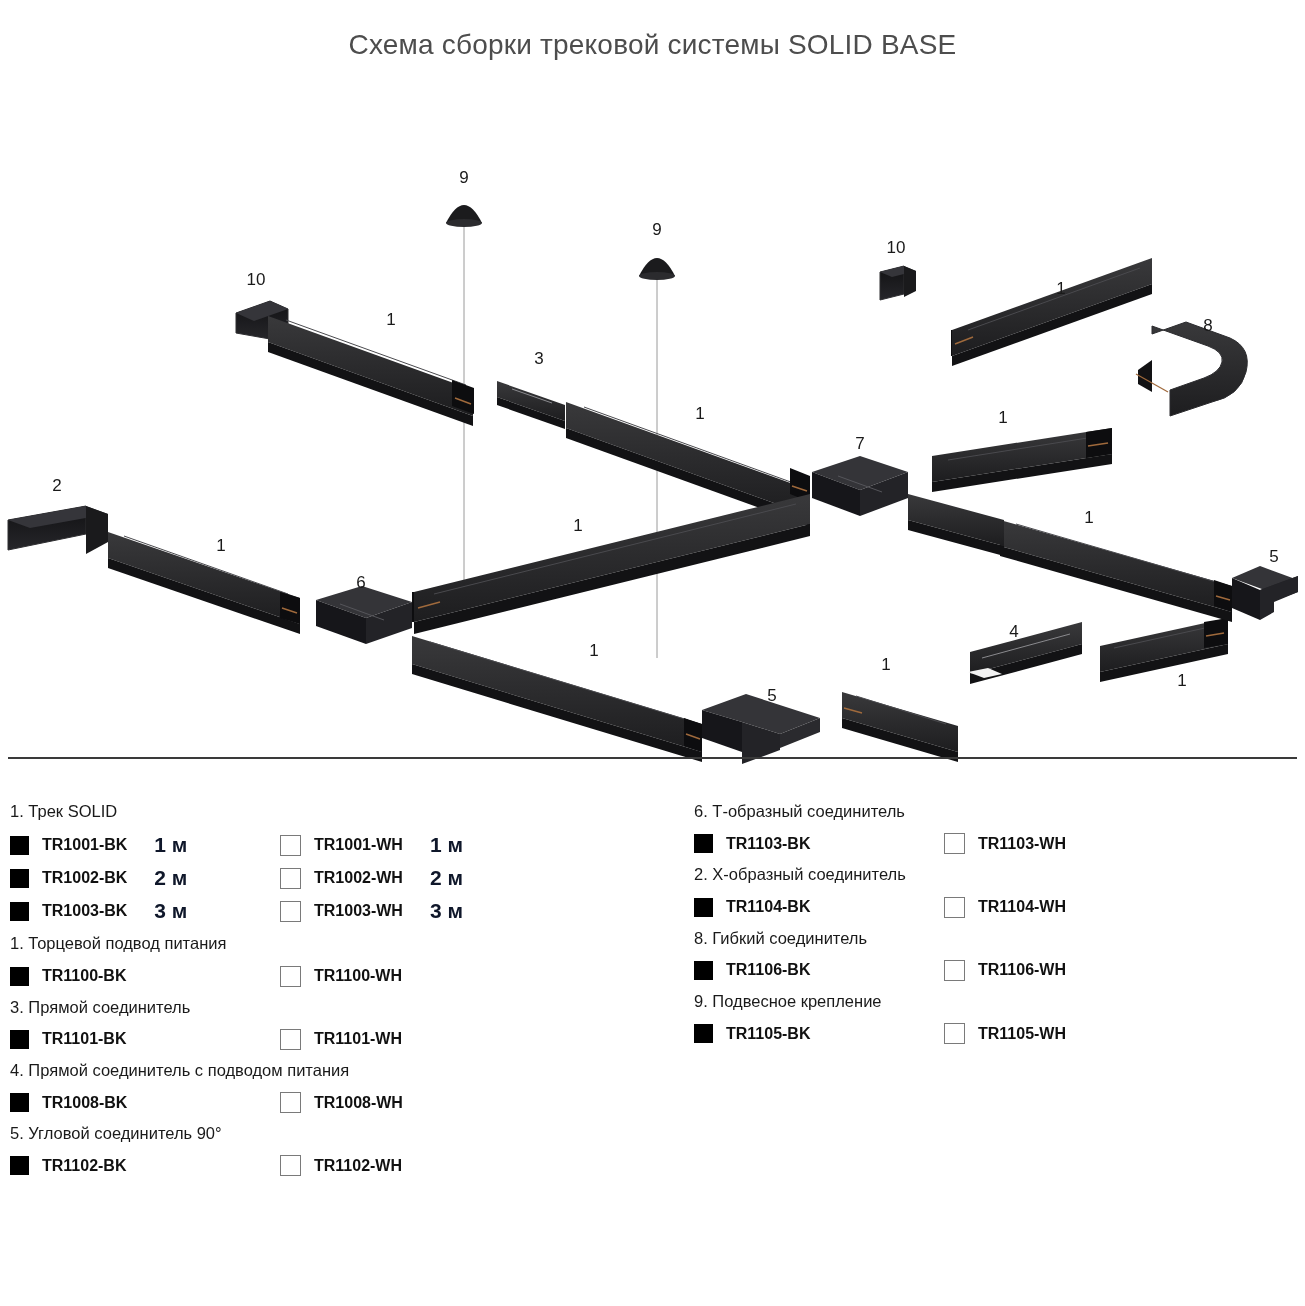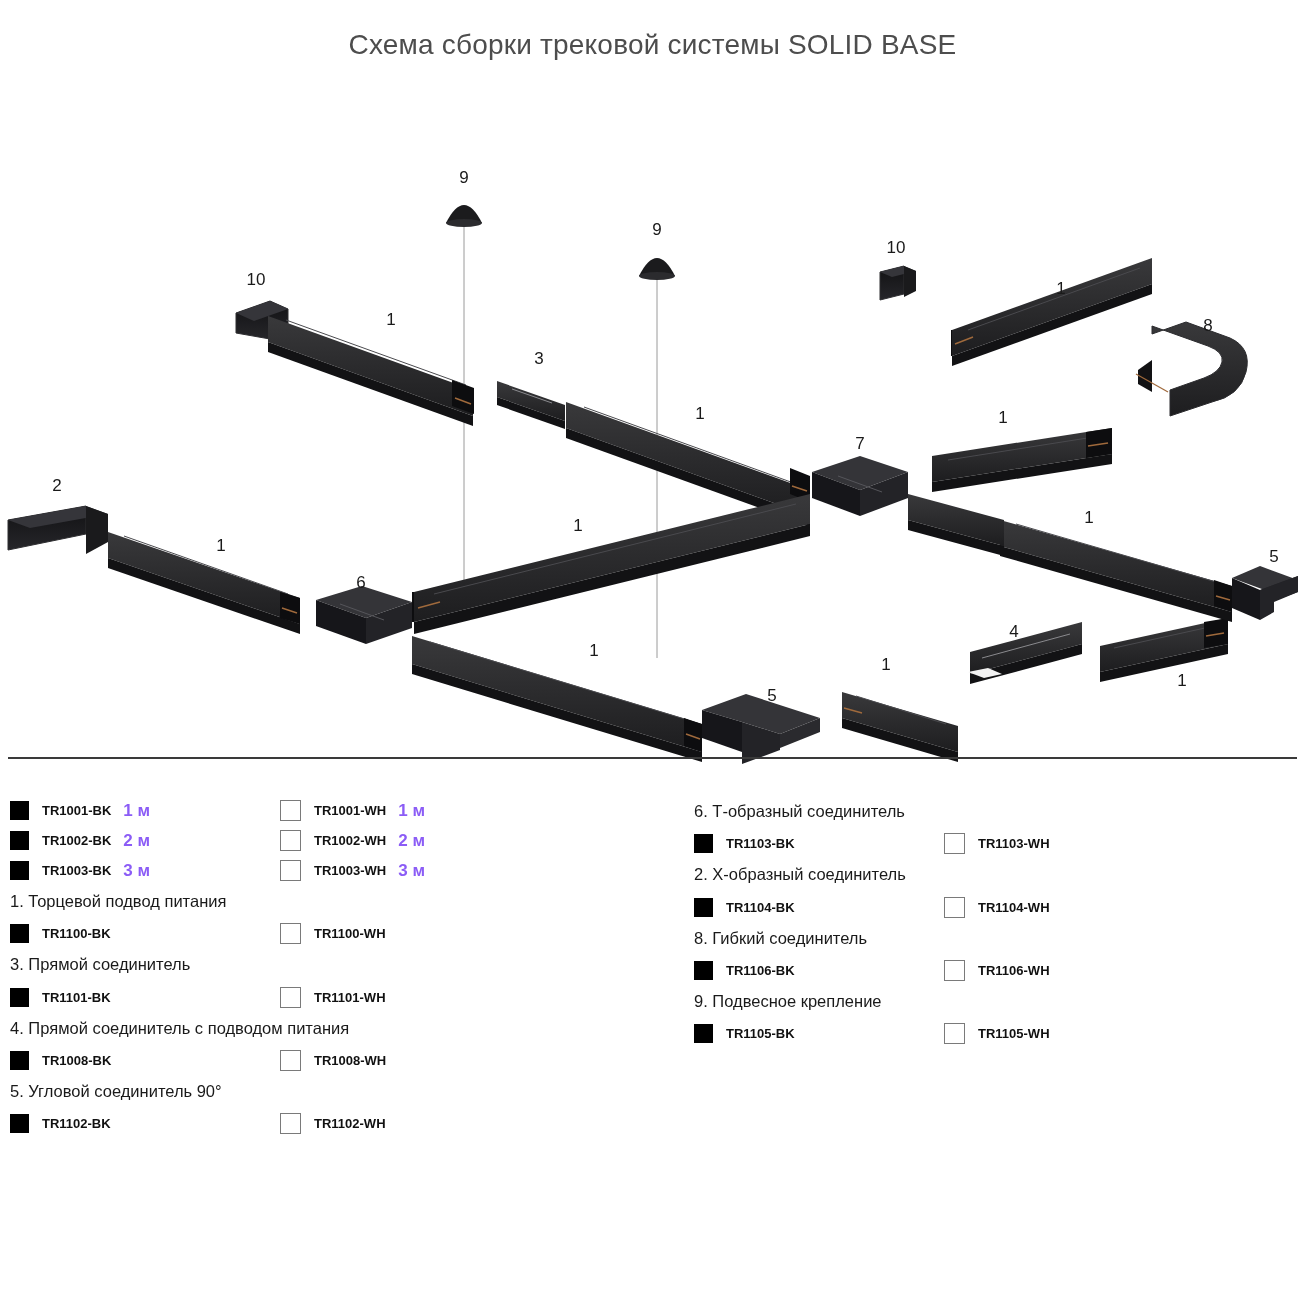--- a/index.html
+++ b/index.html
@@ -80,30 +80,30 @@
   .cell.narrow { min-width: 250px; }
   .sw {
     width: 19px;
     height: 19px;
     margin-right: 13px;
     flex: 0 0 auto;
   }
   .sw-bk { background: #000000; }
   .sw-wh { background: #ffffff; border: 1.4px solid #7a7a7a; }
   .code {
-    font-size: 13px;
+    font-size: 16px;
     font-weight: bold;
     color: #111111;
     white-space: nowrap;
   }
   .len {
-    font-size: 17px;
+    font-size: 21px;
     font-weight: bold;
-    color: #8b5cf6;
-    margin-left: 12px;
+    color: #0f172a;
+    margin-left: 27px;
     white-space: nowrap;
   }
   .sub {
     font-size: 16.5px;
     color: #1a1a1a;
     margin: -8px 0 11px 20px;
     line-height: 1.35;
   }
 </style>
 </head>
@@ -310,20 +310,21 @@
     <span class="num" style="left:772px;top:616px">5</span>
   </div>
 </div>
 
 <div class="divider"></div>
 
 <div class="legend">
   <div class="col col-left">
 
     <div class="grp">
+      <p class="grp-title">1. Трек SOLID</p>
       <div class="row">
         <div class="cell">
           <span class="sw sw-bk"></span>
           <span class="code">TR1001-BK</span>
           <span class="len">1 м</span>
         </div>
         <div class="cell">
           <span class="sw sw-wh"></span>
           <span class="code">TR1001-WH</span>
           <span class="len">1 м</span>

